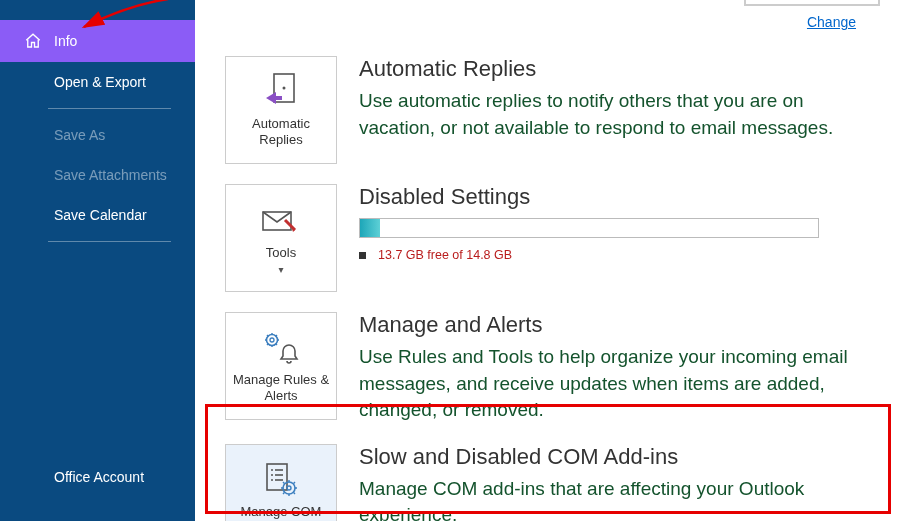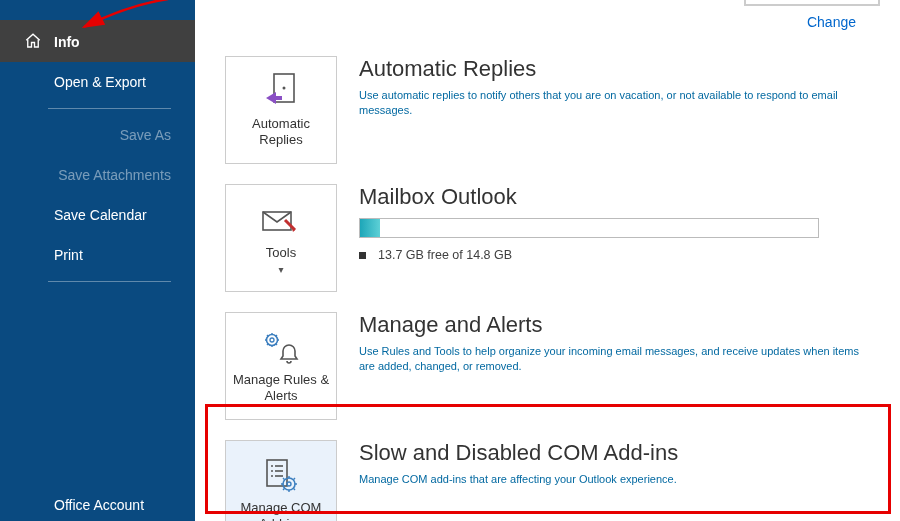--- a/index.html
+++ b/index.html
@@ -26,28 +26,26 @@
     }
     .sidebar-item {
       display: flex;
       align-items: center;
       padding: 12px 24px;
       font-size: 14px;
       color: #fff;
       cursor: pointer;
     }
     .sidebar-item.selected {
-      background: #404040;
-      font-weight: 700;
-      align-items: flex-end;
+      background: #8b5cf6;
+      font-weight: 400;
     }
     .sidebar-item.disabled {
       color: rgba(255,255,255,0.45);
       cursor: default;
-      justify-content: flex-end;
     }
     .sidebar-icon {
       margin-right: 12px;
       display: inline-flex;
       align-items: center;
       justify-content: center;
     }
     .sidebar-divider {
       height: 1px;
       background: rgba(255,255,255,0.35);
@@ -60,20 +58,21 @@
       flex: 1;
       position: relative;
       padding: 0;
     }
     .change-link {
       position: absolute;
       top: 14px;
       right: 44px;
       color: #0066cc;
       font-size: 14px;
+      text-decoration: underline;
       cursor: pointer;
     }
     .change-box {
       position: absolute;
       top: 0;
       right: 20px;
       width: 136px;
       height: 6px;
       border: 2px solid #ccc;
       border-top: none;
@@ -124,43 +123,43 @@
     .section-body {
       flex: 1;
     }
     .section-title {
       font-size: 22px;
       font-weight: 400;
       color: #333;
       margin-bottom: 6px;
     }
     .section-desc {
-      font-size: 11px;
-      color: #0369a1;
+      font-size: 19px;
+      color: #14532d;
       line-height: 1.4;
     }
     .mailbox-bar {
       margin-top: 8px;
       width: 460px;
       height: 20px;
       border: 1px solid #bbb;
       background: #fff;
       position: relative;
       overflow: hidden;
     }
     .mailbox-bar-fill {
       position: absolute;
       left: 0; top: 0; bottom: 0;
       width: 20px;
       background: linear-gradient(to right, #1da6b8, #5dd0d6);
     }
     .mailbox-free {
       margin-top: 10px;
       font-size: 12.5px;
-      color: #404040;
+      color: #b91c1c;
       display: flex;
       align-items: center;
       gap: 12px;
     }
     .mailbox-free .dot {
       width: 7px;
       height: 7px;
       background: #333;
     }
     .highlight-box {
@@ -202,27 +201,23 @@
     <span>Save As</span>
   </div>
   <div class="sidebar-item disabled">
     <span class="sidebar-icon" style="width:18px"></span>
     <span>Save Attachments</span>
   </div>
   <div class="sidebar-item">
     <span class="sidebar-icon" style="width:18px"></span>
     <span>Save Calendar</span>
   </div>
-  <div class="sidebar-item">
-    <span class="sidebar-icon" style="width:18px"></span>
-    <span>Print</span>
-  </div>
   <div class="sidebar-divider"></div>
   <div class="sidebar-spacer"></div>
-  <div class="sidebar-item" style="padding-bottom:8px">
+  <div class="sidebar-item" style="padding-bottom:36px">
     <span class="sidebar-icon" style="width:18px"></span>
     <span>Office Account</span>
   </div>
 </div>
 
 <div class="main">
   <div class="change-box"></div>
   <a class="change-link">Change</a>
 
   <div class="section first">
@@ -249,21 +244,21 @@
             <rect x="2" y="6" width="28" height="18" fill="none" stroke="#555" stroke-width="1.6"></rect>
             <path d="M2 6 l14 10 l14 -10" fill="none" stroke="#555" stroke-width="1.6"></path>
             <path d="M24 14 l10 10" stroke="#c23030" stroke-width="3"></path>
             <path d="M34 24 l-3 -1 l1 3 z" fill="#c23030"></path>
           </svg>
       </div>
       <div class="tile-label">Tools</div>
       <div class="chevron">▾</div>
     </div>
     <div class="section-body">
-      <div class="section-title">Mailbox Outlook</div>
+      <div class="section-title">Disabled Settings</div>
       <div class="mailbox-bar">
         <div class="mailbox-bar-fill"></div>
       </div>
       <div class="mailbox-free">
         <span class="dot"></span>
         <span>13.7 GB free of 14.8 GB</span>
       </div>
     </div>
   </div>
 

